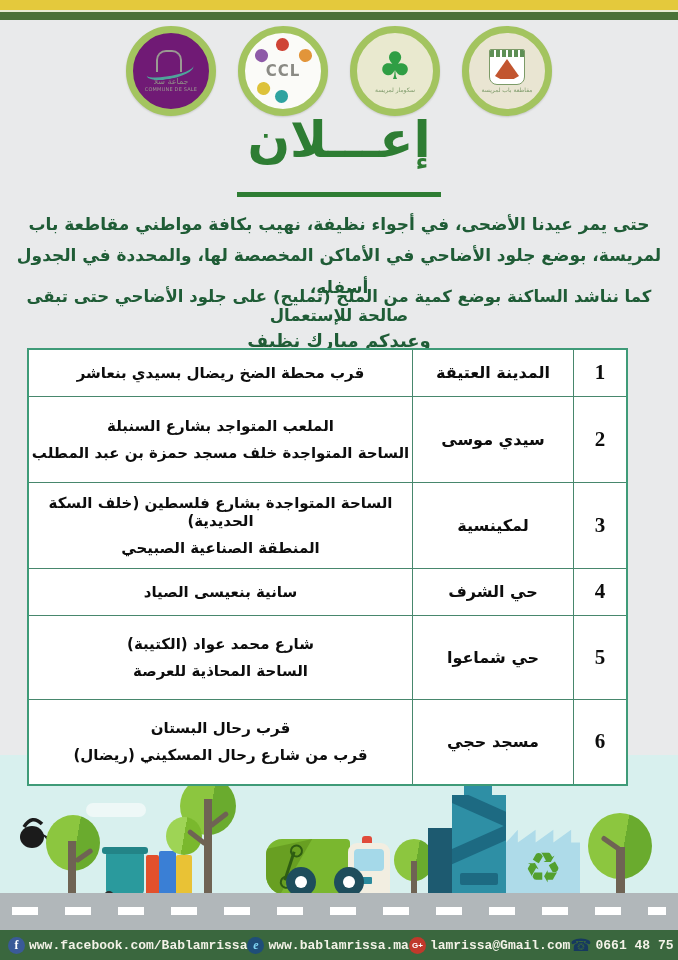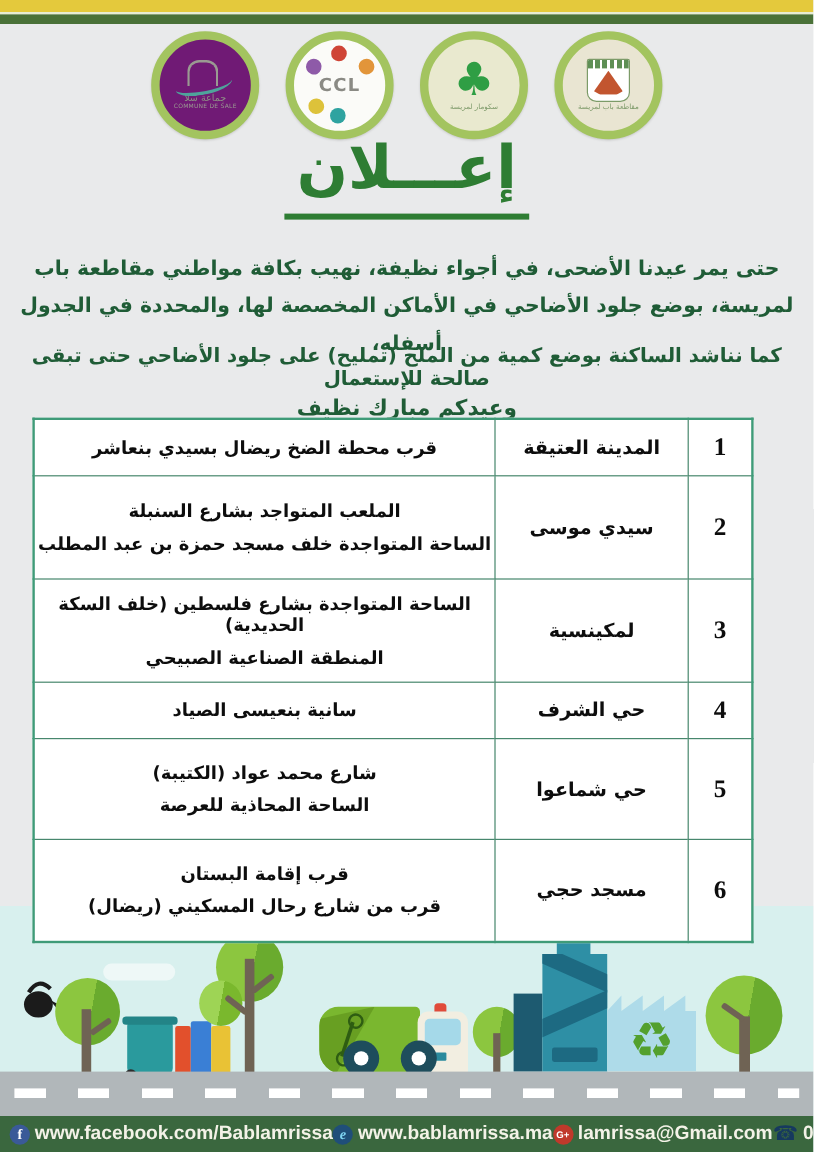--- a/index.html
+++ b/index.html
@@ -39,21 +39,21 @@
   .shield{width:34px;height:34px;background:#fff;border:1px solid #7c9b68;border-radius:2px 2px 8px 8px;
           position:relative;overflow:hidden;}
   .shield-top{position:absolute;top:0;left:0;right:0;height:7px;
           background:repeating-linear-gradient(90deg,#5e8f55 0 4px,#fff 4px 6px);}
   .shield-sail{position:absolute;left:5px;top:9px;width:24px;height:20px;background:#c2552f;
           clip-path:polygon(50% 0,100% 85%,78% 100%,22% 100%,0 85%);}
 
   
   .title-wrap{position:absolute;top:112px;left:0;right:0;text-align:center;}
   .title{display:inline-block;font-size:50px;font-weight:bold;color:#2e7d33;
-         border-bottom:5px solid #2e7d33;padding:0 10px 8px;line-height:1.15;}
+         border-bottom:5px solid #2e7d33;padding:0 10px 22px;line-height:1.15;}
   .para{position:absolute;left:0;right:0;text-align:center;font-weight:bold;color:#1f5c36;
         direction:rtl;}
   .p1{top:192px;font-size:17px;line-height:1.85;padding:0 14px;}
   .p2{top:270px;font-size:16.5px;padding:0 6px;}
   .p3{top:312px;font-size:18px;}
 
   
   table.loc-table{position:absolute;top:348px;left:27px;width:601px;z-index:2;
         border-collapse:collapse;direction:rtl;background:#fff;border:2px solid #3f9b78;}
   .loc-table td{border:1px solid #47876d;text-align:center;vertical-align:middle;color:#0d0d0d;}
@@ -118,21 +118,21 @@
   .fac-light{position:absolute;left:506px;top:66px;width:74px;height:72px;background:#aedbe9;
         clip-path:polygon(0 30%,16% 12%,16% 30%,40% 12%,40% 30%,64% 12%,64% 30%,88% 12%,88% 30%,100% 30%,100% 100%,0 100%);
         display:flex;align-items:flex-end;justify-content:center;}
   .recycle{font-size:42px;line-height:1;color:#53a02e;margin-bottom:4px;}
   .cloud{position:absolute;left:86px;top:48px;width:60px;height:14px;background:#eef8f7;border-radius:8px;}
 
   
   .footer{position:absolute;top:175px;left:0;right:0;height:30px;background:#3a673e;
         display:flex;align-items:center;justify-content:space-between;padding:0 8px;box-sizing:border-box;}
   .f-item{display:flex;align-items:center;gap:4px;}
-  .f-text{color:#f3f2e7;font-family:Liberation Sans, sans-serif;font-weight:bold;font-size:16px;
+  .f-text{color:#f3f2e7;font-family:Liberation Mono, monospace;font-weight:bold;font-size:13px;
         white-space:nowrap;}
   .circ{width:17px;height:17px;border-radius:50%;display:flex;align-items:center;justify-content:center;
         font-family:"Liberation Serif",serif;font-weight:bold;flex:0 0 auto;}
   .fb{background:#3a5a98;color:#fff;font-size:12px;}
   .ie{background:#1f4e79;color:#7fd4f2;font-style:italic;font-size:12px;}
   .gp{background:#c0392b;color:#fff;font-size:8px;font-family:"Liberation Sans",sans-serif;}
   .phone-glyph{font-size:17px;color:#16395f;line-height:1;}
   .fax{background:#2d9cb8;position:relative;}
   .fax i{display:block;width:9px;height:5px;background:#fff;border-radius:1px;position:relative;}
   .fax i::before{content:"";position:absolute;top:-3px;left:2px;width:5px;height:3px;background:#fff;}
@@ -220,21 +220,21 @@
           <td class="cell-district">حي شماعوا</td>
           <td class="cell-locs">
             <div class="loc">شارع محمد عواد (الكتيبة)</div>
             <div class="loc">الساحة المحاذية للعرصة</div>
           </td>
         </tr>
         <tr>
           <td class="cell-num">6</td>
           <td class="cell-district">مسجد حجي</td>
           <td class="cell-locs">
-            <div class="loc">قرب إقامة البستان</div>
+            <div class="loc">قرب رحال البستان</div>
             <div class="loc">قرب من شارع رحال المسكيني (ريضال)</div>
           </td>
         </tr>
       </tbody>
   </table>
 
   <div class="scene">
     <div class="cloud"></div>
 
     <svg style="position:absolute;left:14px;top:58px;" width="48" height="40" viewBox="0 0 48 40">

